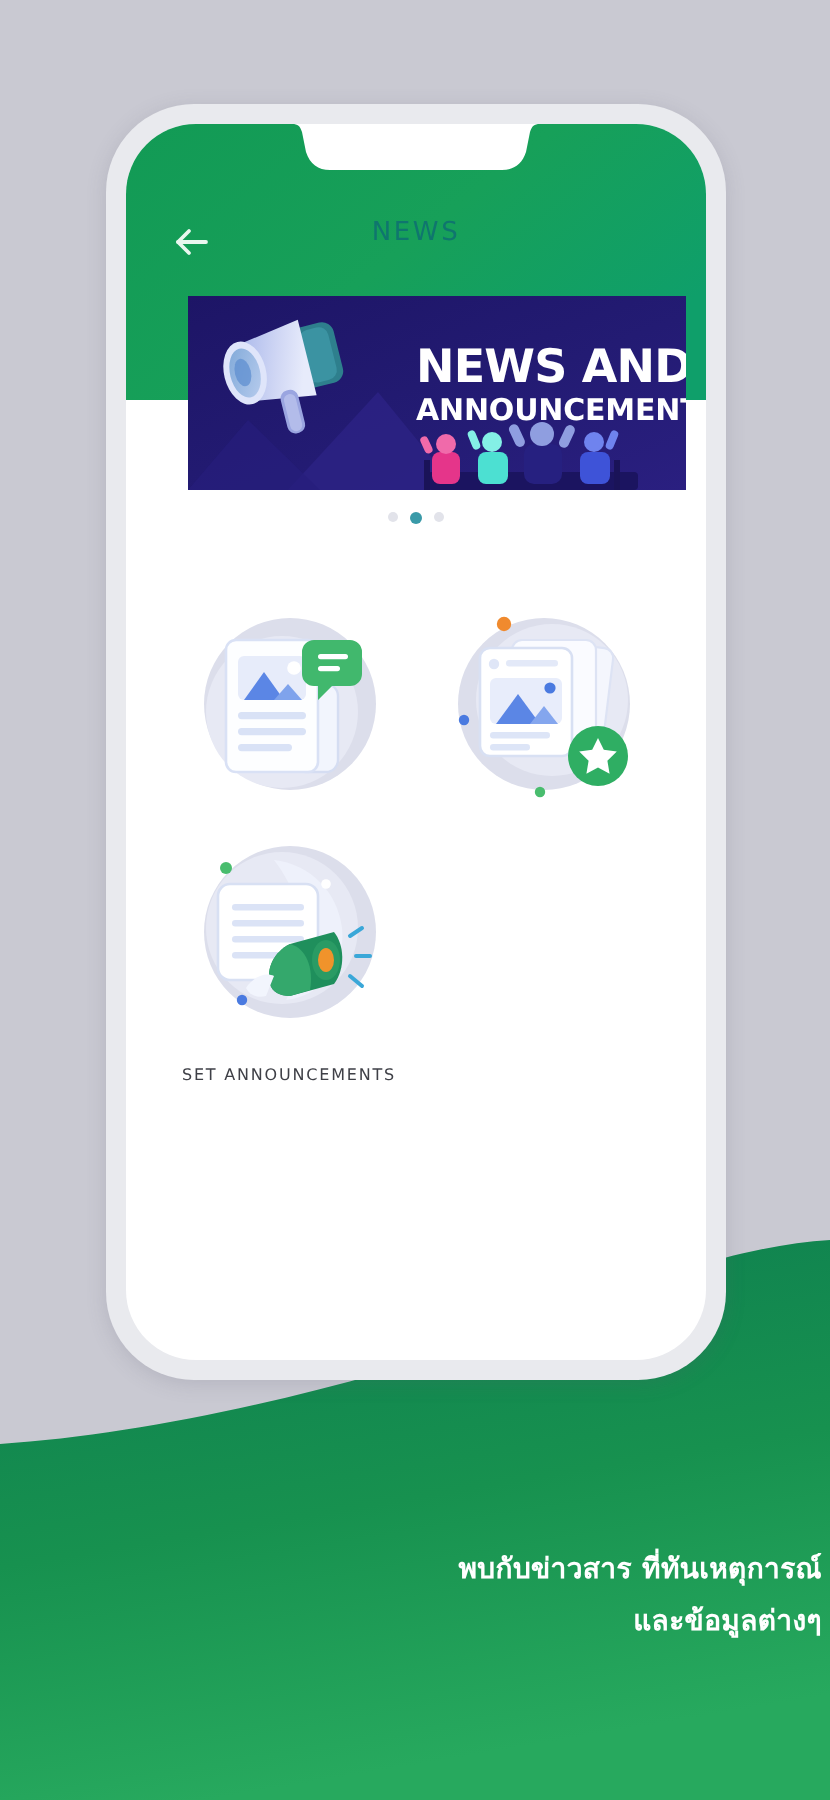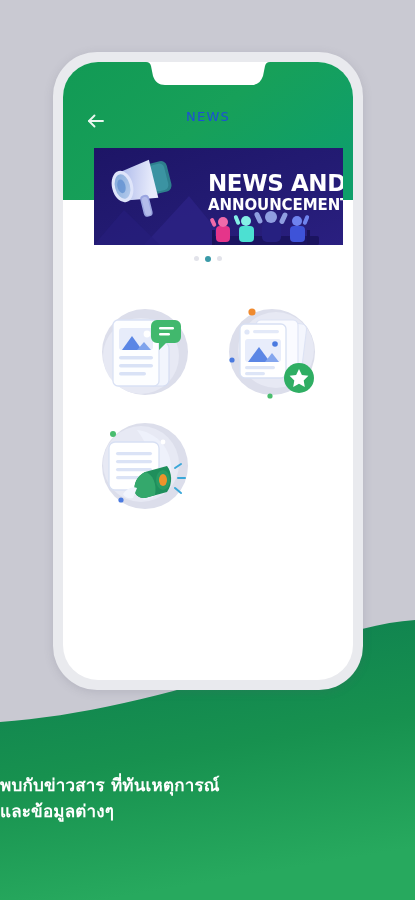--- a/index.html
+++ b/index.html
@@ -20,23 +20,23 @@
     position: absolute;
     left: 0; top: 620px;
     width: 415px; height: 280px;
     overflow: hidden;
   }
   #green-panel svg { display: block; }
   #tagline {
     position: absolute;
     left: 0; top: 152px;
     width: 411px;
-    text-align: left;
+    text-align: right;
     color: #ffffff;
-    font-size: 17px;
+    font-size: 14px;
     line-height: 26px;
     font-weight: 700;
     letter-spacing: .2px;
   }
   #tagline .l2 { display: block; }
 
   
   #phone {
     position: absolute;
     left: 53px; top: 52px;
@@ -65,21 +65,21 @@
     position: absolute;
     left: 20px; top: 46px;
     width: 28px; height: 26px;
     cursor: pointer;
   }
   #header-title {
     position: absolute;
     left: 0; top: 47px;
     width: 290px;
     text-align: center;
-    color: #1d4ed8;
+    color: #0f766e;
     font-size: 13px;
     letter-spacing: 1.3px;
     font-weight: 400;
   }
 
   
   #banner {
     position: absolute;
     left: 31px; top: 86px;
     width: 249px; height: 97px;
@@ -335,19 +335,20 @@
                   <path d="M82,54 L88,50"></path>
                   <path d="M85,64 L92,64"></path>
                   <path d="M82,74 L88,79"></path>
                 </g>
               </g>
               <circle cx="22" cy="22" r="3" fill="#49bd6e"></circle>
               <circle cx="72" cy="30" r="2.4" fill="#ffffff"></circle>
               <circle cx="30" cy="88" r="2.6" fill="#4a7ae0"></circle>
             </svg>
           </div>
+          <div class="cap en">SET ANNOUNCEMENTS</div>
         </div>
 
       </div>
     </div>
   </div>
 
 </div>
 
 </body></html>

